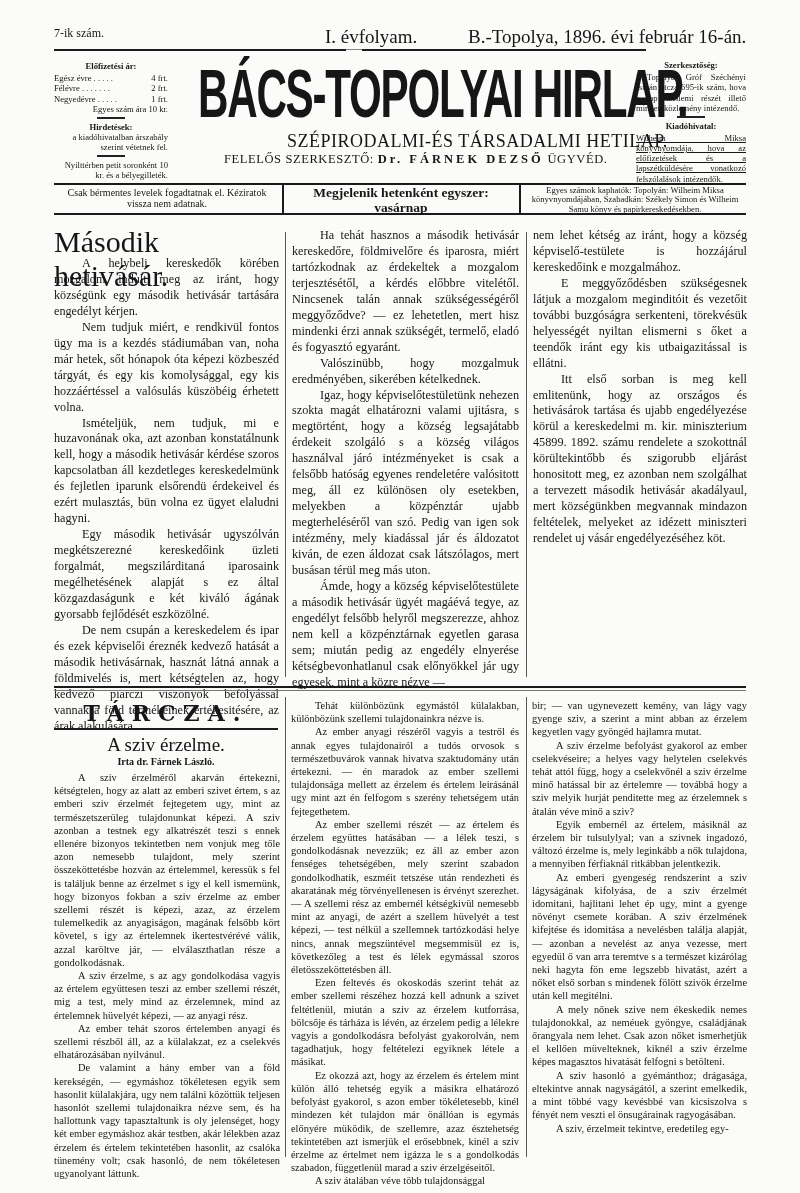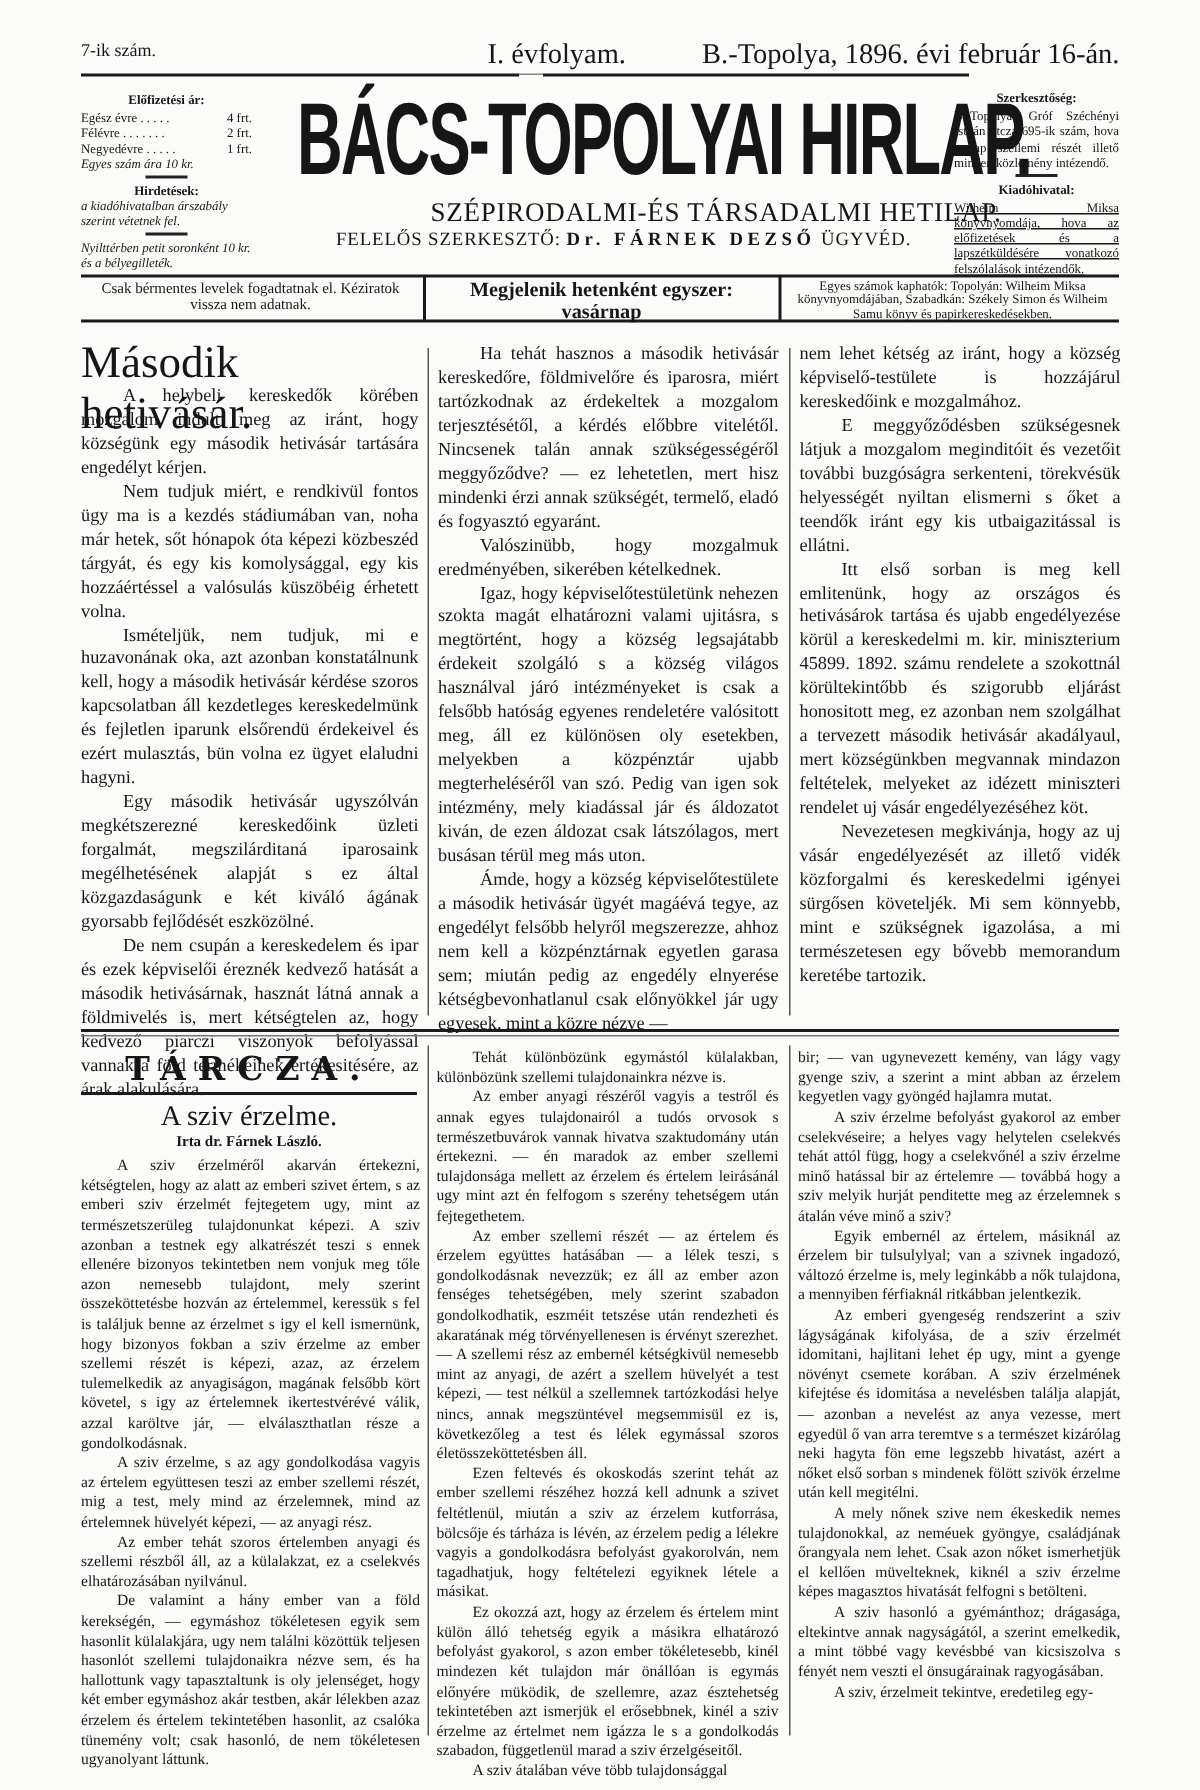--- a/index.html
+++ b/index.html
@@ -5,21 +5,21 @@
   html,body{margin:0;padding:0;background:#fbfbf9;}
   body{width:800px;height:1193px;position:relative;overflow:hidden;color:#161616;font-family:"Liberation Serif","DejaVu Serif",serif;}
   .abs{position:absolute;}
   .topline{left:54px;top:26px;width:292px;font-size:12px;}
   .topline-mid{left:325px;top:26px;font-size:19px;}
   .topline-right{left:468px;top:26px;font-size:19px;}
   .rule{position:absolute;background:#1b1b1b;}
   .side{font-size:8.6px;line-height:10.2px;}
   .side .h{font-weight:bold;text-align:center;margin-bottom:2px;}
   .side .row{display:flex;justify-content:space-between;}
-  .side .c{text-align:left;font-style:italic;}
+  .side .c{text-align:right;}
   .mini-rule{width:28px;height:1.5px;background:#222;margin:3px auto;}
   .masthead{left:198px;top:58px;width:428px;font-family:"Liberation Sans Narrow","Liberation Sans","DejaVu Sans",sans-serif;font-weight:bold;font-size:68px;line-height:70px;letter-spacing:-2px;transform:scaleX(0.62);transform-origin:left top;white-space:nowrap;}
   .sub1{left:262px;top:131px;font-size:18px;letter-spacing:0.5px;margin-left:25px;}
   .sub2{left:224px;top:152px;font-size:12.5px;letter-spacing:0.6px;}
   .sub2 .sp{letter-spacing:3px;font-weight:bold;}
   .box{font-size:10px;line-height:11px;text-align:center;}
   .box-mid{font-weight:bold;font-size:13.5px;line-height:14.5px;text-align:center;}
   .col{font-size:12.2px;line-height:15.95px;text-align:justify;}
   .col p{margin:0;text-indent:28px;}
   .col p.noind{text-indent:0;font-family:Liberation Serif, serif;}
@@ -104,21 +104,20 @@
   <p>Ha tehát hasznos a második hetivásár kereskedőre, földmivelőre és iparosra, miért tartózkodnak az érdekeltek a mozgalom terjesztésétől, a kérdés előbbre vitelétől. Nincsenek talán annak szükségességéről meggyőződve? — ez lehetetlen, mert hisz mindenki érzi annak szükségét, termelő, eladó és fogyasztó egyaránt.</p>
   <p>Valószinübb, hogy mozgalmuk eredményében, sikerében kételkednek.</p>
   <p>Igaz, hogy képviselőtestületünk nehezen szokta magát elhatározni valami ujitásra, s megtörtént, hogy a község legsajátabb érdekeit szolgáló s a község világos használval járó intézményeket is csak a felsőbb hatóság egyenes rendeletére valósitott meg, áll ez különösen oly esetekben, melyekben a közpénztár ujabb megterheléséről van szó. Pedig van igen sok intézmény, mely kiadással jár és áldozatot kiván, de ezen áldozat csak látszólagos, mert busásan térül meg más uton.</p>
   <p>Ámde, hogy a község képviselőtestülete a második hetivásár ügyét magáévá tegye, az engedélyt felsőbb helyről megszerezze, ahhoz nem kell a közpénztárnak egyetlen garasa sem; miután pedig az engedély elnyerése kétségbevonhatlanul csak előnyökkel jár ugy egyesek, mint a közre nézve —</p>
 </div>
 <div class="vrule" style="left:526px;top:232px;height:445px;"></div>
 <div class="abs col" style="left:533px;top:228px;width:214px;">
   <p class="noind">nem lehet kétség az iránt, hogy a község képviselő-testülete is hozzájárul kereskedőink e mozgalmához.</p>
   <p>E meggyőződésben szükségesnek látjuk a mozgalom meginditóit és vezetőit további buzgóságra serkenteni, törekvésük helyességét nyiltan elismerni s őket a teendők iránt egy kis utbaigazitással is ellátni.</p>
   <p>Itt első sorban is meg kell emlitenünk, hogy az országos és hetivásárok tartása és ujabb engedélyezése körül a kereskedelmi m. kir. miniszterium 45899. 1892. számu rendelete a szokottnál körültekintőbb és szigorubb eljárást honositott meg, ez azonban nem szolgálhat a tervezett második hetivásár akadályaul, mert községünkben megvannak mindazon feltételek, melyeket az idézett miniszteri rendelet uj vásár engedélyezéséhez köt.</p>
-  <p>Nevezetesen megkivánja, hogy az uj vásár engedélyezését az illető vidék közforgalmi és kereskedelmi igényei sürgősen követeljék. Mi sem könnyebb, mint e szükségnek igazolása, a mi természetesen egy bővebb memorandum keretébe tartozik.</p>
 </div>
 
 <div class="rule" style="left:54px;top:686px;width:692px;height:2px;"></div>
 <div class="rule" style="left:54px;top:690px;width:692px;height:1px;background:#777;"></div>
 
 <div class="abs tarcza" style="left:54px;top:700px;width:224px;">TÁRCZA.</div>
 <div class="rule" style="left:54px;top:728px;width:224px;height:2px;"></div>
 <div class="abs ftitle" style="left:54px;top:734px;width:224px;">A sziv érzelme.</div>
 <div class="abs byline" style="left:54px;top:756px;width:224px;">Irta dr. Fárnek László.</div>
 <div class="abs feuil" style="left:54px;top:771px;width:226px;">

